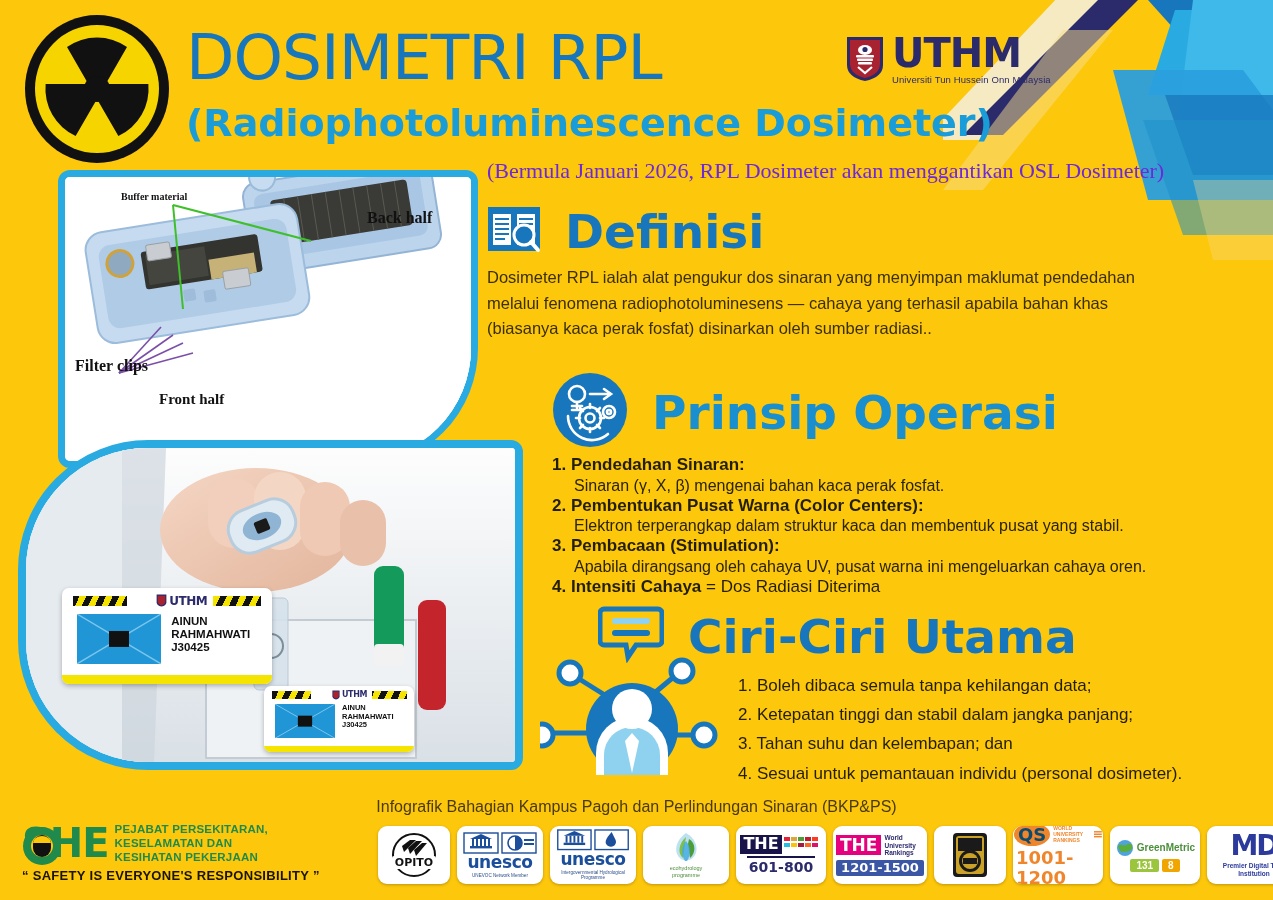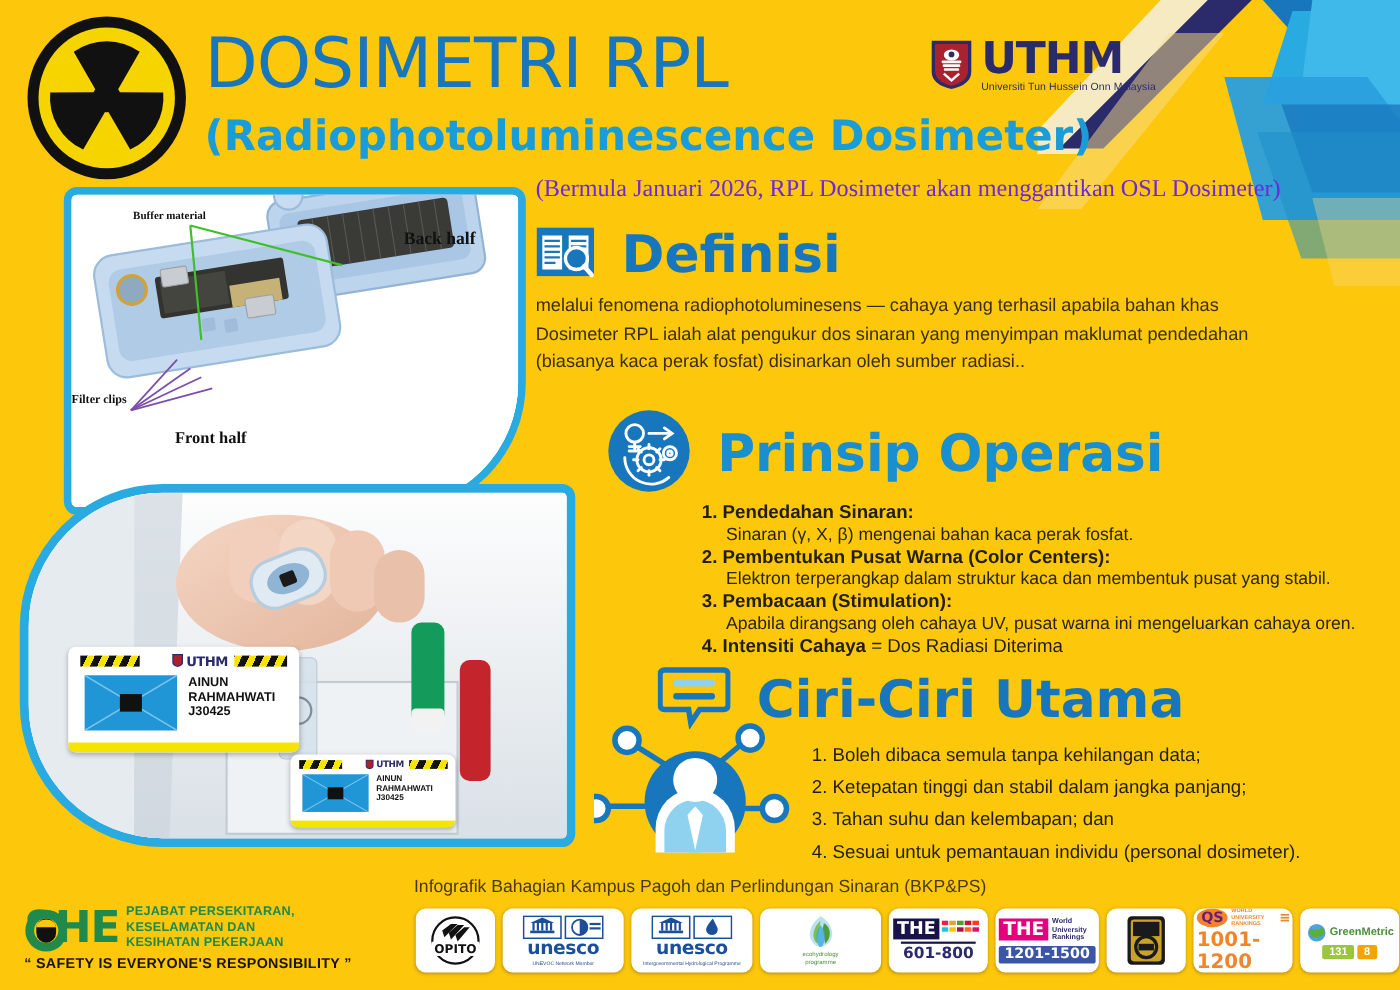--- a/index.html
+++ b/index.html
@@ -85,21 +85,21 @@
   .sec-title.op { color:#1A8FD0; }
 
   .defn { position:absolute; left:487px; top:205px; width:700px; }
   .defn-body {
     margin-top:8px; font-size:16.5px; line-height:1.55; color:#3b2f08;
     font-family:"Liberation Sans", sans-serif;
   }
   .defn-body p { margin:0; }
 
   .prin { position:absolute; left:552px; top:372px; width:715px; }
-  .prin-list { margin-top:2px; margin-left:86px; }
+  .prin-list { margin-top:2px; }
   .prin li { list-style:none; }
   .prin .ln { font-size:17px; color:#231f06; line-height:1.33; }
   .prin .num { font-weight:bold; }
   .prin .bold { font-weight:bold; }
   .prin .det { display:block; padding-left:22px; font-size:16px; font-weight:normal; color:#2a2409; }
 
   .ciri { position:absolute; left:540px; top:605px; width:730px; }
   .ciri-list { margin-top:4px; margin-left:198px; }
   .ciri li { list-style:none; font-size:17px; color:#231f06; line-height:1.72; }
 
@@ -117,21 +117,21 @@
                font-family:"Liberation Sans", sans-serif; }
   .oshe-slogan { margin-top:4px; font-size:13px; font-weight:bold; color:#1a1408; letter-spacing:.3px;
                font-family:"Liberation Sans", sans-serif; text-align:center; }
 
   .logos { position:absolute; left:378px; top:826px; display:flex; gap:7px; align-items:stretch; }
   .lg {
     background:#fff; border-radius:9px; width:72px; height:58px;
     display:flex; flex-direction:column; align-items:center; justify-content:center;
     box-shadow:0 1px 3px rgba(0,0,0,.25); padding:3px; overflow:hidden;
   }
-  .lg.w86 { width:110px; }
+  .lg.w86 { width:86px; }
   .lg.w90 { width:90px; }
   .lg.w94 { width:94px; }
 
   .t-unesco { font-size:17px; font-weight:bold; color:#1B4E9B; letter-spacing:-.4px; line-height:1;
               font-family:"DejaVu Sans", sans-serif; }
   .t-tiny { font-size:4.6px; color:#2B4E8B; text-align:center; line-height:1.25; margin-top:2px; }
   .t-the { font-size:16px; font-weight:bold; color:#fff; background:#18144a; padding:0 3px; line-height:1.15;
            font-family:"DejaVu Sans", sans-serif; }
   .t-rank { font-size:14px; font-weight:bold; color:#2B2A6B; line-height:1.1;
             font-family:"DejaVu Sans", sans-serif; }
@@ -245,21 +245,21 @@
         </g>
         <g stroke="#7B4FA8" stroke-width="1.6" fill="none">
           <path d="M54,196 L96,150"></path>
           <path d="M54,196 L108,158"></path>
           <path d="M54,196 L118,166"></path>
           <path d="M54,196 L128,176"></path>
         </g>
       </svg>
       <div class="dlabel" style="left:56px; top:14px; font-size:10px;">Buffer material</div>
       <div class="dlabel" style="left:302px; top:32px; font-size:16px;">Back half</div>
-      <div class="dlabel" style="left:0; top:180px; font-size:11px;">Filter clips</div>
+      <div class="dlabel" style="left:10px; top:180px; font-size:16px;">Filter clips</div>
       <div class="dlabel" style="left:94px; top:214px; font-size:15px;">Front half</div>
     </div>
   </div>
 
   <div class="card-bottom">
     <div class="scene">
       <svg width="491" height="316" viewBox="0 0 491 316" style="position:absolute;inset:0;">
         <defs>
           <linearGradient id="coat" x1="0" y1="0" x2="0" y2="1">
             <stop offset="0%" stop-color="#fdfdfd"></stop>
@@ -373,22 +373,22 @@
             <line x1="32" y1="14" x2="46" y2="14"></line>
               <line x1="32" y1="19" x2="46" y2="19"></line>
           </g>
           <circle cx="37" cy="30" r="10" fill="#1877BC" stroke="#fff" stroke-width="3"></circle>
           <line x1="44" y1="37" x2="51" y2="45" stroke="#fff" stroke-width="4" stroke-linecap="round"></line>
         </svg>
       </span>
       <span class="sec-title">Definisi</span>
     </div>
     <div class="defn-body">
+      <p>Dosimeter RPL ialah alat pengukur dos sinaran yang menyimpan maklumat pendedahan</p>
       <p>melalui fenomena radiophotoluminesens — cahaya yang terhasil apabila bahan khas</p>
-      <p>Dosimeter RPL ialah alat pengukur dos sinaran yang menyimpan maklumat pendedahan</p>
       <p>(biasanya kaca perak fosfat) disinarkan oleh sumber radiasi..</p>
     </div>
   </div>
 
   <div class="prin">
     <div class="sec-head">
       <span>
         <svg width="76" height="76" viewBox="0 0 76 76">
           <circle cx="38" cy="38" r="37" fill="#1877BC"></circle>
           <g stroke="#fff" stroke-width="2.6" fill="none" stroke-linecap="round">
@@ -608,21 +608,21 @@
         <rect x="9" y="5" width="28" height="38" rx="3" fill="#C9A227"></rect>
         <rect x="11" y="7" width="24" height="13" fill="#1a1a1a"></rect>
         <circle cx="23" cy="30" r="11" fill="#1a1a1a"></circle>
         <circle cx="23" cy="30" r="8" fill="#C9A227"></circle>
         <rect x="16" y="27" width="14" height="6" fill="#1a1a1a"></rect>
       </svg>
     </div>
 
     <div class="lg w90">
       <div style="display:flex; align-items:center; gap:3px;">
-        <span style="font-size:13px;font-weight:bold;color:#701a75;background:#F0862C;border-radius:50%;padding:1px 4px;font-family:'DejaVu Sans',sans-serif;">QS</span>
+        <span style="font-size:18px;font-weight:bold;color:#0c4a6e;background:#F0862C;border-radius:50%;padding:1px 4px;font-family:'DejaVu Sans',sans-serif;">QS</span>
         <span class="t-qslbl" style="text-align:left;">WORLD UNIVERSITY RANKINGS</span>
         <svg width="16" height="14" viewBox="0 0 16 14">
           <rect x="0" y="1" width="16" height="3" fill="#F0862C"></rect>
           <rect x="0" y="6" width="16" height="3" fill="#F0862C"></rect>
           <rect x="0" y="11" width="16" height="3" fill="#F0862C"></rect>
         </svg>
       </div>
       <span class="t-qs" style="margin-top:2px;">1001-1200</span>
     </div>
 

